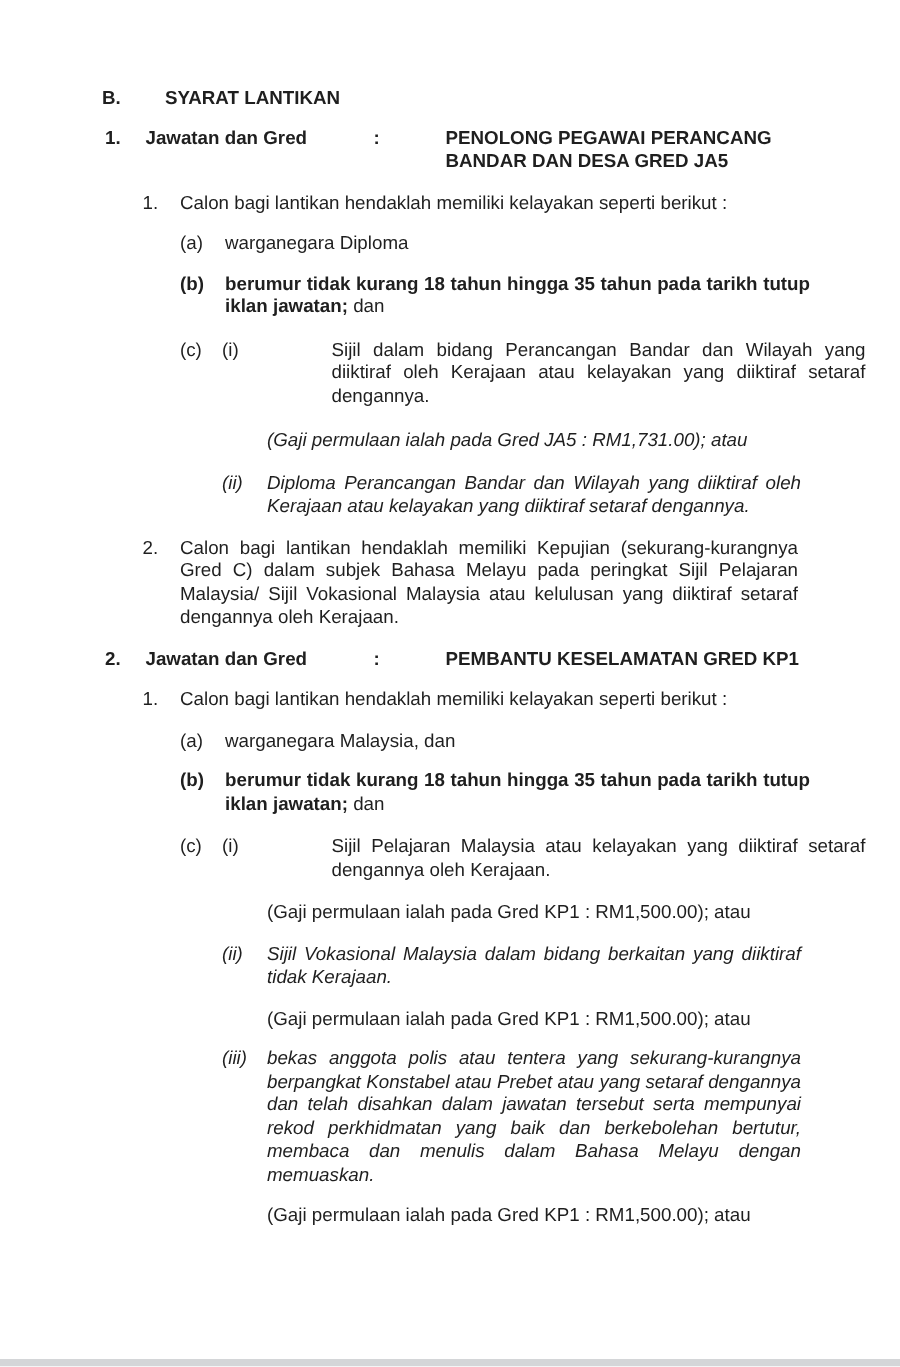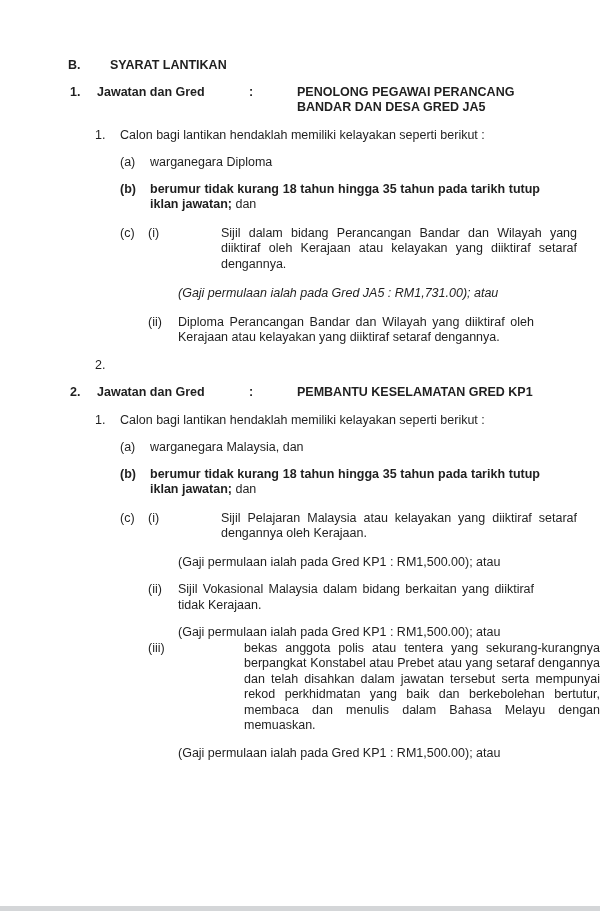--- a/index.html
+++ b/index.html
@@ -38,28 +38,28 @@
   .ltr .n { width: 30px;  flex: 0 0 auto; }
   .ltr .t { width: 390px; flex: 0 0 auto; }
 
   
   .cls { margin-left: 120px; }
   .cls .c { width: 28px; flex: 0 0 auto; }
   .cls .r { width: 30px; flex: 0 0 auto; }
   .cls .t { width: 356px; flex: 0 0 auto; margin-left: 43px; }
 
   
-  .cls2 { margin-left: 148px; }
+  .cls2 { margin-left: 148px; font-style: italic; }
   .cls2 .r { width: 30px; flex: 0 0 auto; }
   .cls2 .t { width: 356px; flex: 0 0 auto; }
 
   
   .gaji { margin-left: 178px; width: 360px; }
 
-  .mt0  { margin-top: 0; justify-content: space-between; }
+  .mt0  { margin-top: 11px; }
   .mt11 { margin-top: 11px; }
   .mt12 { margin-top: 12px; }
   .mt13 { margin-top: 13px; }
   .mt14 { margin-top: 14px; font-style: italic; }
 
   .scan-edge { position: absolute; left: 0; right: 0; bottom: 0; height: 5px; }
 </style>
 </head>
 <body style="background: rgb(255, 255, 255); color: rgb(31, 31, 31);">
 
@@ -101,20 +101,21 @@
   <div class="gaji mt14">(Gaji permulaan ialah pada Gred JA5 : RM1,731.00); atau</div>
 
   <div class="row cls2 mt13">
     <div class="r">(ii)</div>
     <div class="t just">Diploma Perancangan Bandar dan Wilayah yang diiktiraf oleh Kerajaan atau kelayakan yang diiktiraf setaraf dengannya.</div>
   </div>
 
 
   <div class="row req mt12">
     <div class="n">2.</div>
+    <div class="t just">Calon bagi lantikan hendaklah memiliki Kepujian (sekurang-kurangnya Gred C) dalam subjek Bahasa Melayu pada peringkat Sijil Pelajaran Malaysia/ Sijil Vokasional Malaysia atau kelulusan yang diiktiraf setaraf dengannya oleh Kerajaan.</div>
   </div>
 
   <div class="row jobhead mt12">
     <div class="n">2.</div>
     <div class="lbl">Jawatan dan Gred</div>
     <div class="col">:</div>
     <div class="ttl">PEMBANTU KESELAMATAN GRED KP1</div>
   </div>
 
   <div class="row req mt12">

